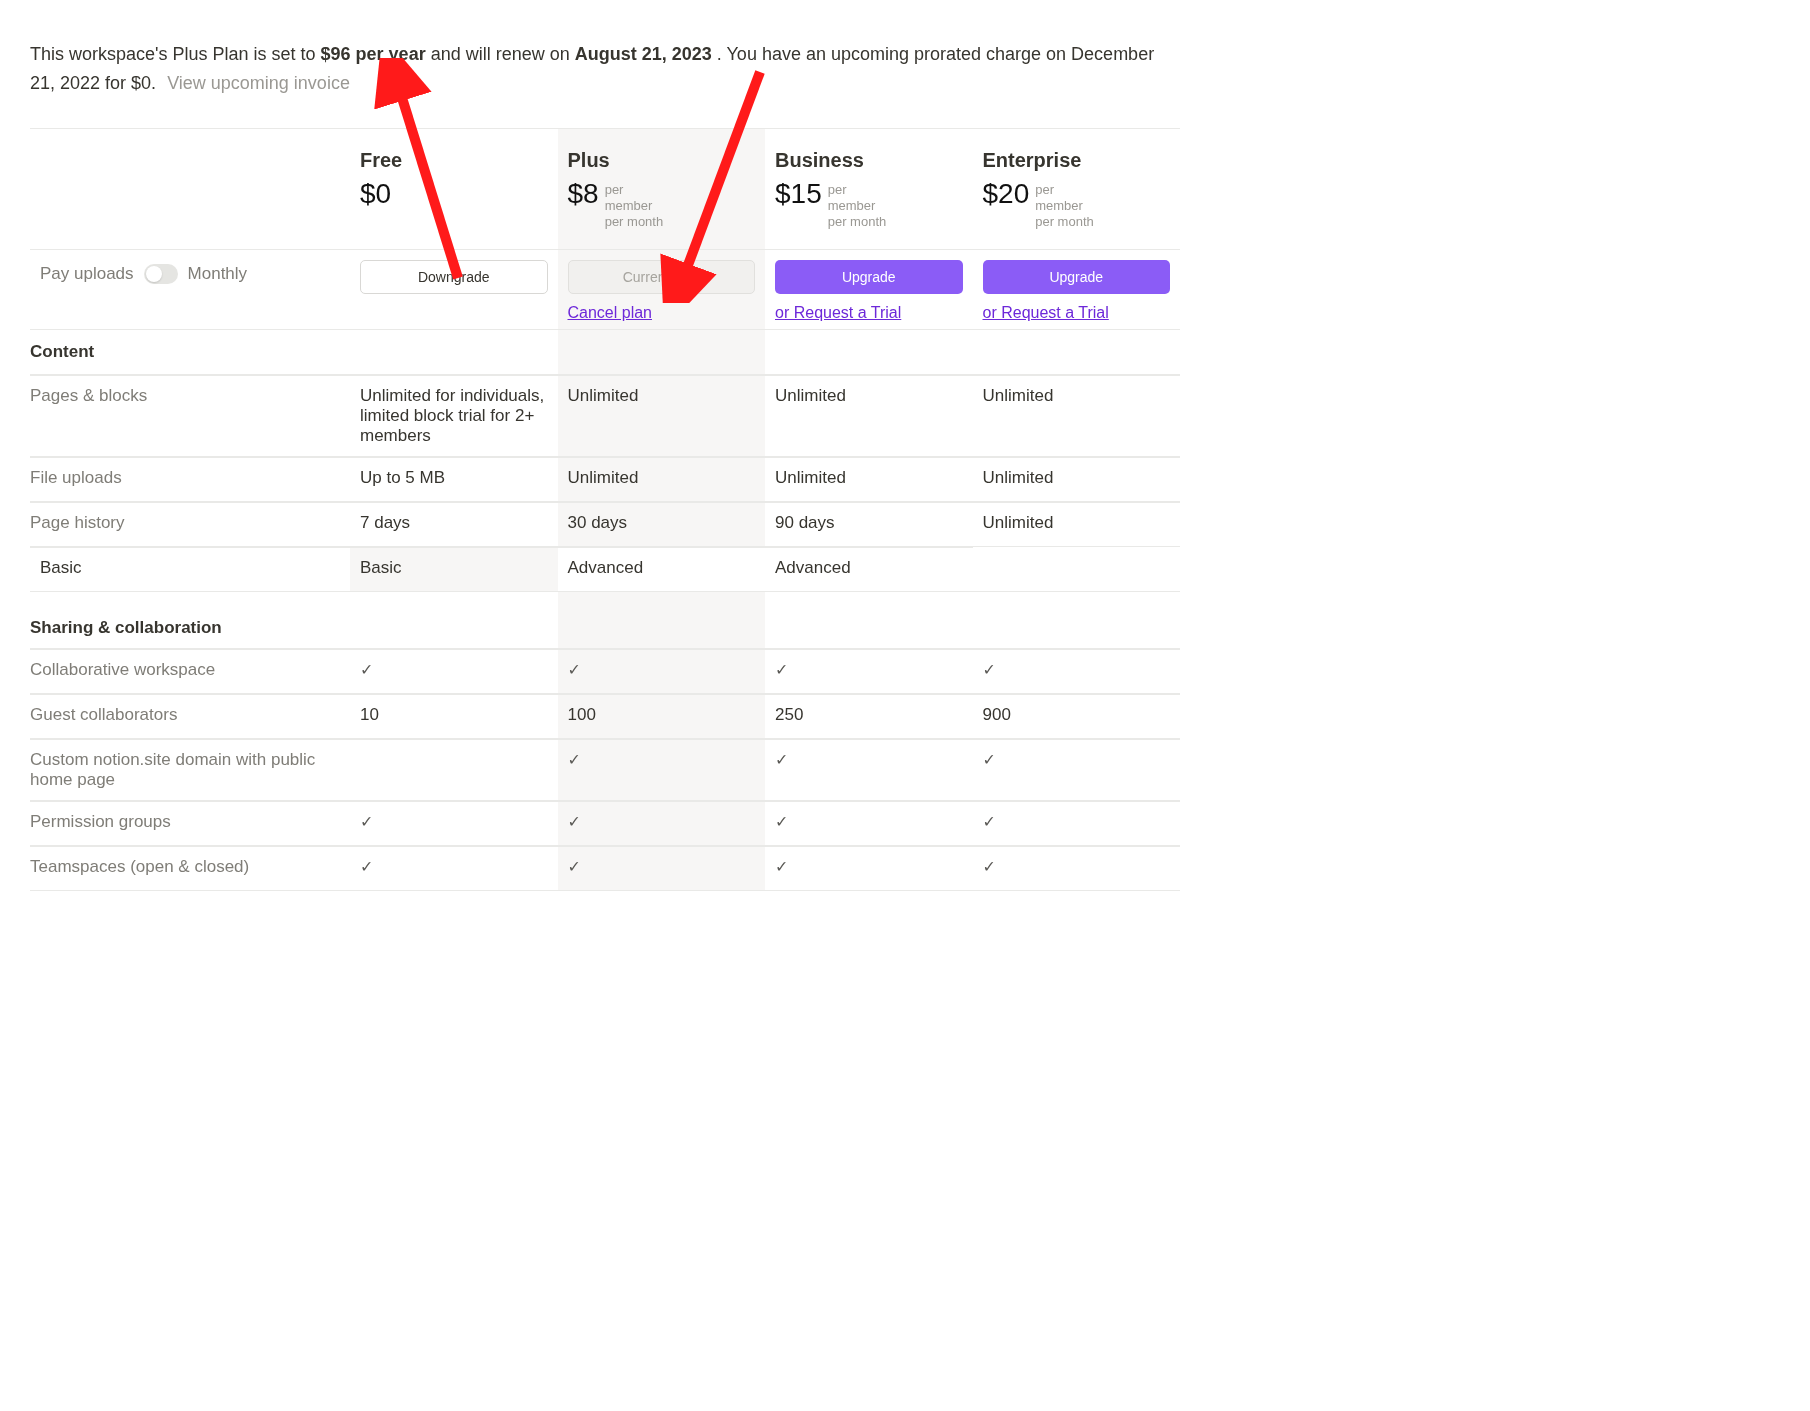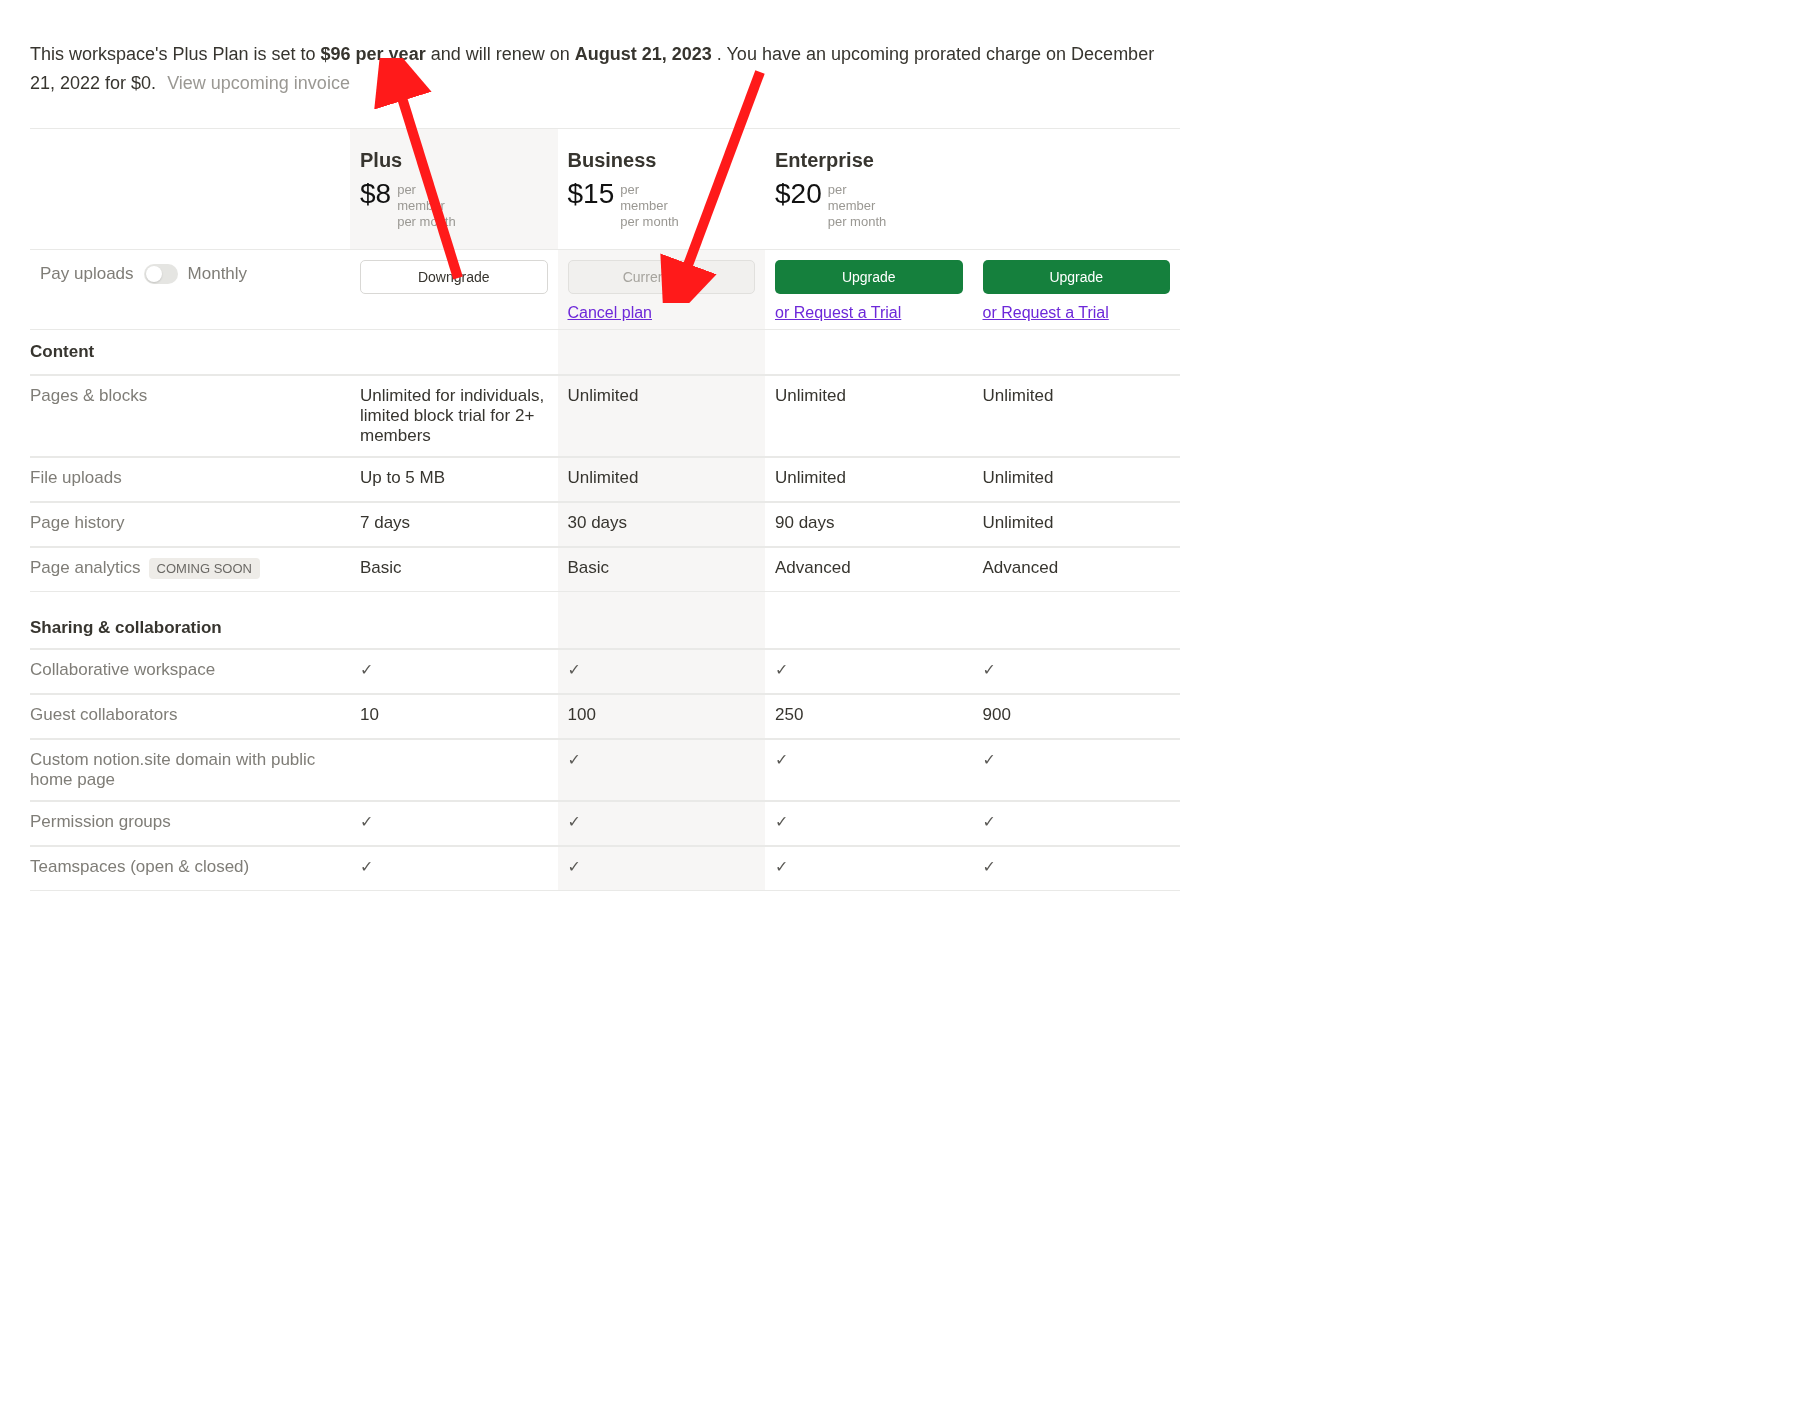--- a/index.html
+++ b/index.html
@@ -90,21 +90,21 @@
       padding: 8px 0;
       border-radius: 5px;
       font-size: 14px;
       font-weight: 500;
       text-align: center;
       cursor: pointer;
       border: 1px solid transparent;
     }
     .btn-outline { background: #fff; border-color: #d9d8d5; color: #37352f; }
     .btn-disabled { background: #f1f0ee; color: #a6a49e; border-color: #e1e0dd; cursor: default; }
-    .btn-primary { background: #15803d; color: #fff; }
+    .btn-primary { background: #8b5cf6; color: #fff; }
     .cta-sub {
       margin-top: 10px;
       font-size: 16px;
       color: #6d28d9;
       text-decoration: underline;
       cursor: pointer;
       display: inline-block;
     }
     .section-title {
       font-weight: 700;
@@ -142,20 +142,26 @@
   <b>August 21, 2023</b>
   <span>. You have an upcoming prorated charge on December 21, 2022 for $0.</span>
   <span class="invoice-link">View upcoming invoice</span>
 </div>
 
 <div style="position:relative;">
 <div class="divider"></div>
 
 <div class="grid head-row">
   <div class="cell label-col head-cell no-border"></div>
+  <div class="cell head-cell no-border">
+    <div class="plan-name">Free</div>
+    <div class="price-row">
+          <span class="price">$0</span>
+        </div>
+  </div>
   <div class="cell head-cell no-border highlight">
     <div class="plan-name">Plus</div>
     <div class="price-row">
       <span class="price">$8</span>
       <span class="price-sub" style="white-space:pre-line;">per
 member
 per month</span>
     </div>
   </div>
   <div class="cell head-cell no-border">
@@ -234,24 +240,20 @@
       <div class="grid">
         <div class="cell row-label">
           <span>Page history</span>
         </div>
         <div class="cell">7 days</div>
         <div class="cell highlight">30 days</div>
         <div class="cell">90 days</div>
         <div class="cell">Unlimited</div>
       </div>
       <div class="grid">
-        <div class="cell row-label">
-          <span>Page analytics</span>
-          <span class="badge">COMING SOON</span>
-        </div>
         <div class="cell">Basic</div>
         <div class="cell highlight">Basic</div>
         <div class="cell">Advanced</div>
         <div class="cell">Advanced</div>
       </div>
       <div class="grid section-head">
         <div class="cell section-title label-col no-border">Sharing &amp; collaboration</div>
         <div class="cell no-border"></div>
         <div class="cell highlight no-border"></div>
         <div class="cell no-border"></div>

